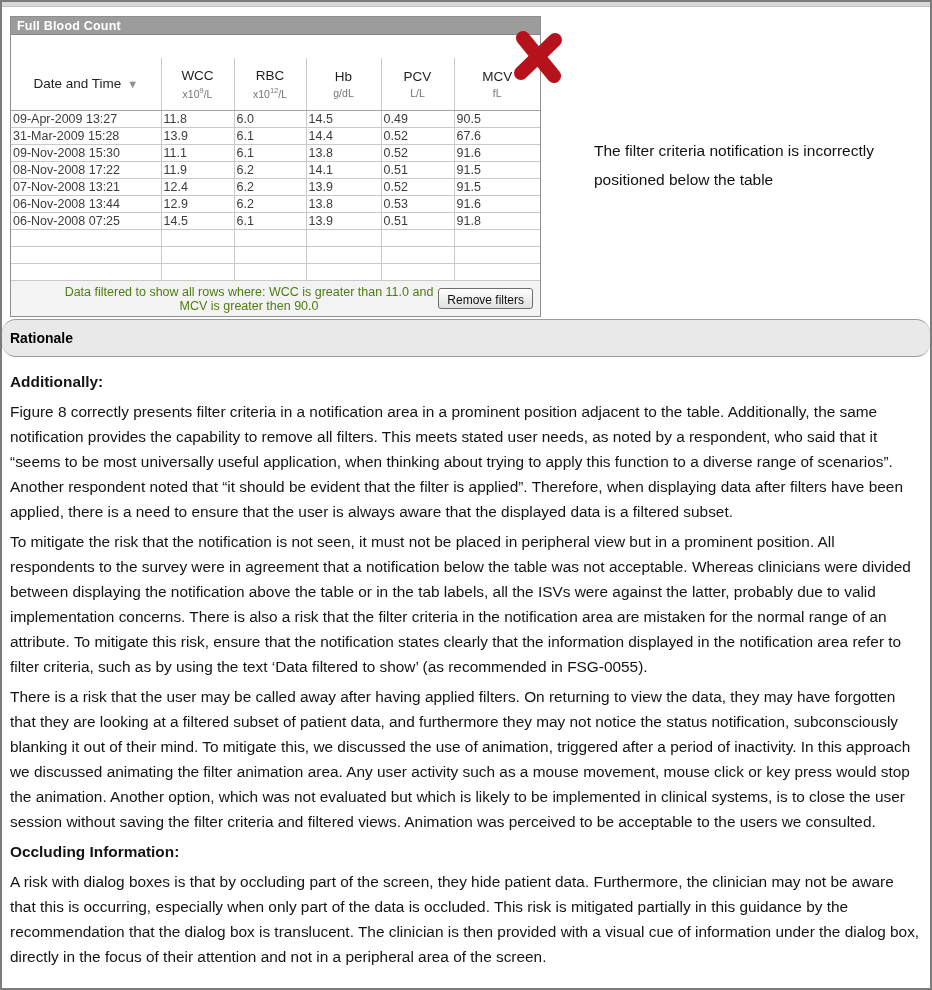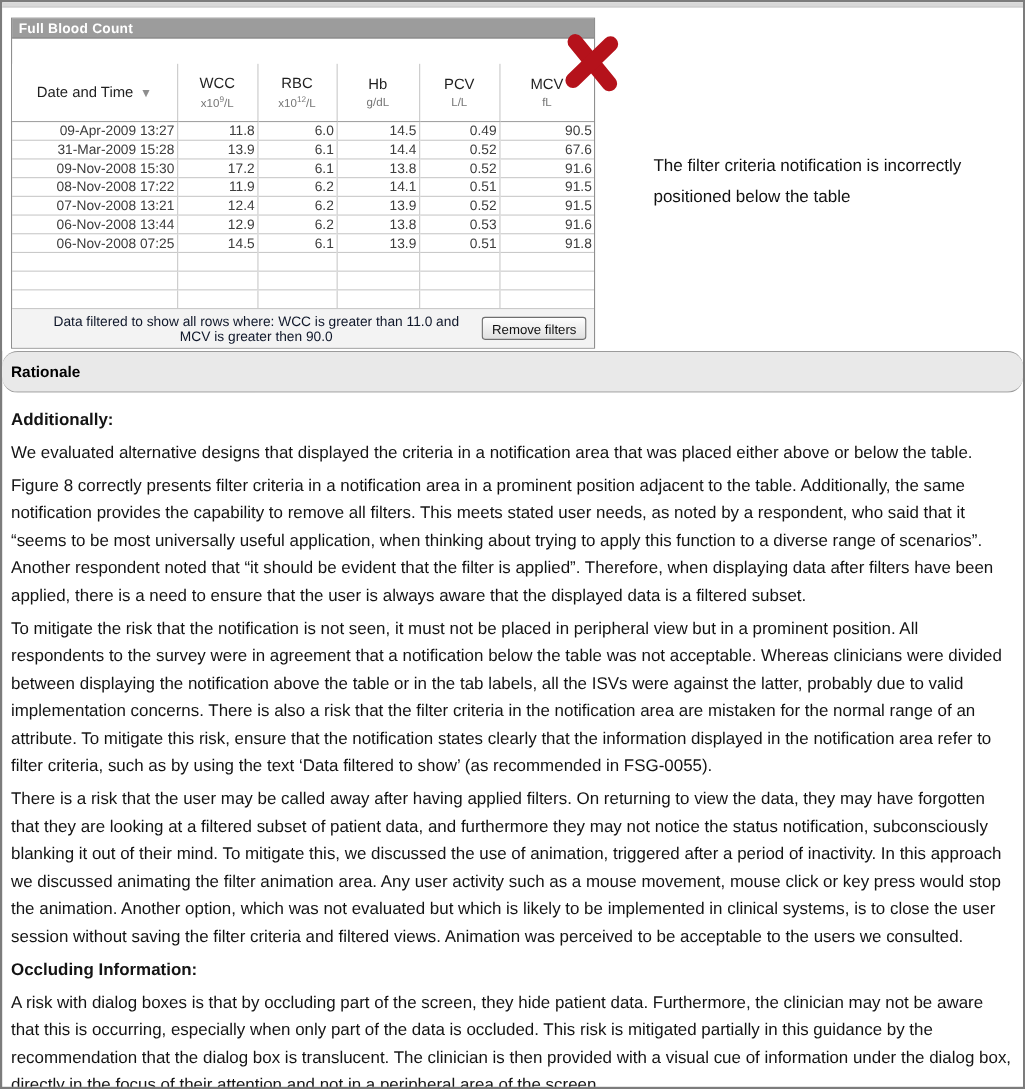--- a/index.html
+++ b/index.html
@@ -33,33 +33,33 @@
     height:52px; padding:0; background:#ffffff; font-weight:normal;
     text-align:center; vertical-align:middle;
     border-left:1px solid #c9c9c9; border-bottom:1px solid #a3a3a3;
   }
   .fbc th:first-child, .fbc td:first-child { border-left:none; }
   .col-label { font-size:13.5px; color:#1f1f1f; }
   .col-unit  { font-size:10.5px; color:#757575; margin-top:3px; }
   .col-unit sup { font-size:7.5px; }
   .sort-tri { color:#8e8e8e; font-size:11px; margin-left:6px; }
   .fbc td {
-    height:17px; padding:0 2px; text-align:right;
+    height:17px; padding:0 2px; text-align:left;
     font-size:12.5px; color:#3c3c3c;
     border-left:1px solid #c9c9c9; border-top:1px solid #c9c9c9;
   }
   .fbc tbody tr.first td { border-top:none; }
 
   .fbc-footer {
     position:relative; height:36px;
     border-top:1px solid #c9c9c9; background:#f3f3f3;
   }
   .filter-text {
-    position:absolute; left:6px; top:4px; width:432px;
-    text-align:center; font-size:12.5px; line-height:14px; color:#0f172a;
+    position:absolute; left:22px; top:4px; width:432px;
+    text-align:center; font-size:12.5px; line-height:14px; color:#4d7c0f;
   }
   .remove-btn {
     position:absolute; right:7px; top:7px; height:21px; padding:4px 8px;
     font-family:inherit; font-size:12px; color:#111111;
     background:linear-gradient(#fefefe,#e0e0e0);
     border:1px solid #6f6f6f; border-radius:3px;
     box-shadow:inset 0 1px 0 #ffffff; cursor:pointer;
   }
 
   .cross-icon { position:absolute; left:508px; top:20px; width:56px; height:58px; }
@@ -144,21 +144,21 @@
           <tr>
             <td>31-Mar-2009 15:28</td>
             <td>13.9</td>
             <td>6.1</td>
             <td>14.4</td>
             <td>0.52</td>
             <td>67.6</td>
           </tr>
           <tr>
             <td>09-Nov-2008 15:30</td>
-            <td>17.2</td>
+            <td>11.1</td>
             <td>6.1</td>
             <td>13.8</td>
             <td>0.52</td>
             <td>91.6</td>
           </tr>
           <tr>
             <td>08-Nov-2008 17:22</td>
             <td>11.9</td>
             <td>6.2</td>
             <td>14.1</td>
@@ -232,20 +232,19 @@
 
     <div class="caption">The filter criteria notification is incorrectly positioned below the table</div>
   </div>
 
   <div class="rationale-bar">
     <span>Rationale</span>
   </div>
 
   <div class="rationale-body">
     <h3>Additionally:</h3>
-    <p>We evaluated alternative designs that displayed the criteria in a notification area that was placed either above or below the table.</p>
     <p>Figure 8 correctly presents filter criteria in a notification area in a prominent position adjacent to the table. Additionally, the same notification provides the capability to remove all filters. This meets stated user needs, as noted by a respondent, who said that it “seems to be most universally useful application, when thinking about trying to apply this function to a diverse range of scenarios”. Another respondent noted that “it should be evident that the filter is applied”. Therefore, when displaying data after filters have been applied, there is a need to ensure that the user is always aware that the displayed data is a filtered subset.</p>
     <p>To mitigate the risk that the notification is not seen, it must not be placed in peripheral view but in a prominent position. All respondents to the survey were in agreement that a notification below the table was not acceptable. Whereas clinicians were divided between displaying the notification above the table or in the tab labels, all the ISVs were against the latter, probably due to valid implementation concerns. There is also a risk that the filter criteria in the notification area are mistaken for the normal range of an attribute. To mitigate this risk, ensure that the notification states clearly that the information displayed in the notification area refer to filter criteria, such as by using the text ‘Data filtered to show’ (as recommended in FSG-0055).</p>
     <p>There is a risk that the user may be called away after having applied filters. On returning to view the data, they may have forgotten that they are looking at a filtered subset of patient data, and furthermore they may not notice the status notification, subconsciously blanking it out of their mind. To mitigate this, we discussed the use of animation, triggered after a period of inactivity. In this approach we discussed animating the filter animation area. Any user activity such as a mouse movement, mouse click or key press would stop the animation. Another option, which was not evaluated but which is likely to be implemented in clinical systems, is to close the user session without saving the filter criteria and filtered views. Animation was perceived to be acceptable to the users we consulted.</p>
     <h3>Occluding Information:</h3>
     <p>A risk with dialog boxes is that by occluding part of the screen, they hide patient data. Furthermore, the clinician may not be aware that this is occurring, especially when only part of the data is occluded. This risk is mitigated partially in this guidance by the recommendation that the dialog box is translucent. The clinician is then provided with a visual cue of information under the dialog box, directly in the focus of their attention and not in a peripheral area of the screen.</p>
   </div>
 </div>
 
 </body></html>

